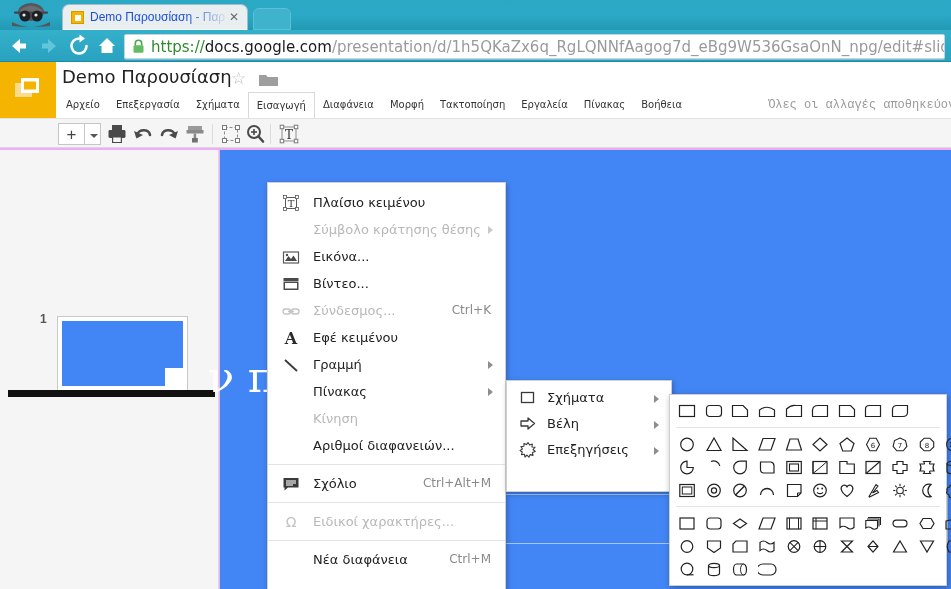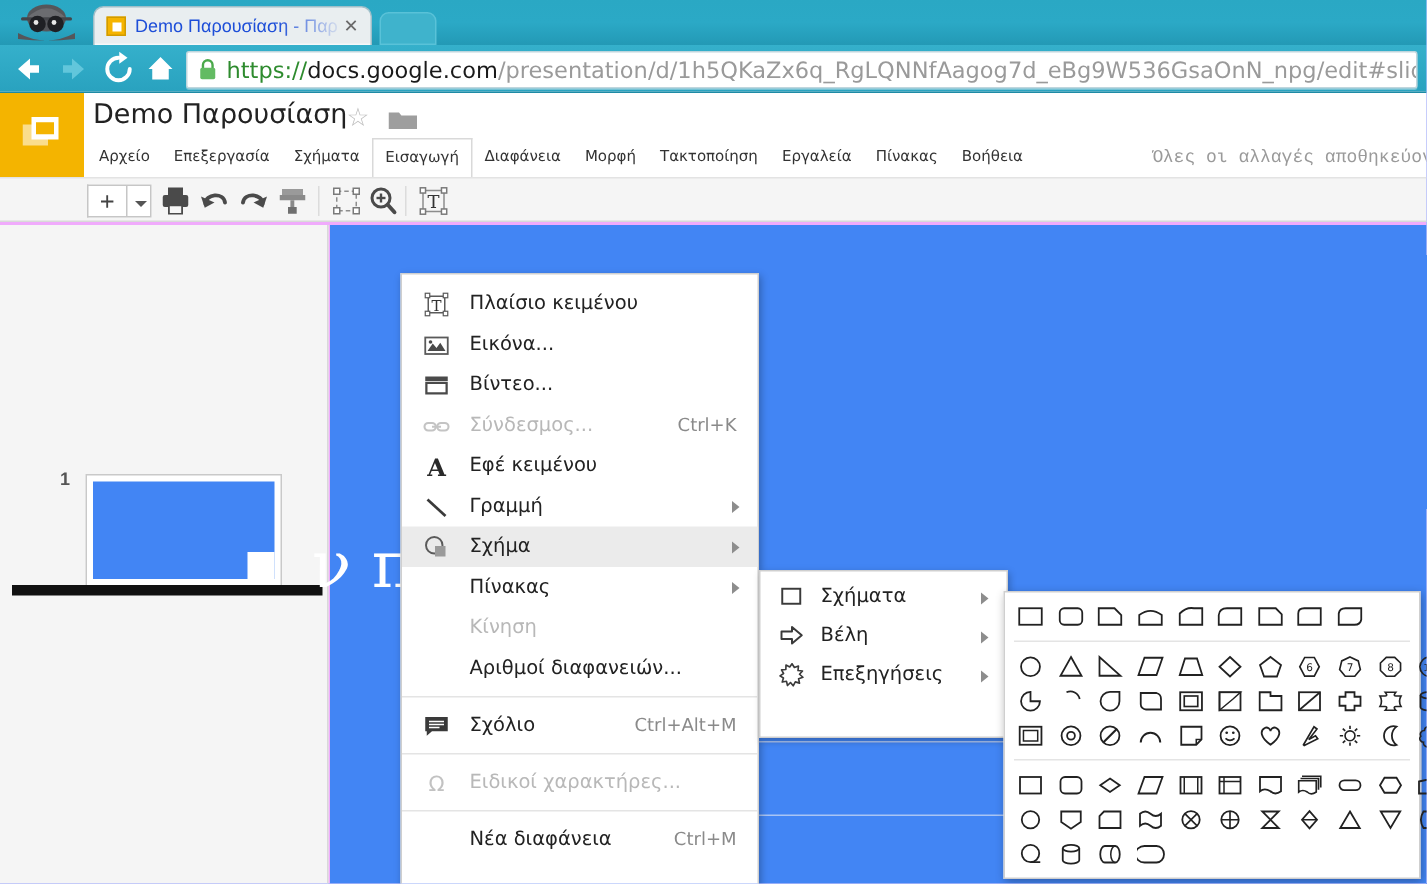--- a/index.html
+++ b/index.html
@@ -396,20 +396,24 @@
           <text x="9" y="13" font-family="DejaVu Serif, serif" font-size="10" text-anchor="middle" fill="#333">T</text>
           <rect x="1.5" y="1.5" width="3" height="3" fill="#fff" stroke="#5a5a5a" stroke-width=".8"></rect>
           <rect x="13.5" y="1.5" width="3" height="3" fill="#fff" stroke="#5a5a5a" stroke-width=".8"></rect>
           <rect x="1.5" y="13.5" width="3" height="3" fill="#fff" stroke="#5a5a5a" stroke-width=".8"></rect>
           <rect x="13.5" y="13.5" width="3" height="3" fill="#fff" stroke="#5a5a5a" stroke-width=".8"></rect>
         </svg>
       </span>
       <span>Πλαίσιο κειμένου</span>
     </div>
 
+    <div class="mi disabled">
+      <span>Σύμβολο κράτησης θέσης</span>
+      <span class="mi-arrow"></span>
+    </div>
 
     <div class="mi">
       <span class="mi-icon">
         <svg width="18" height="18" viewBox="0 0 18 18">
           <rect x="1.5" y="4" width="15" height="11" fill="none" stroke="#5a5a5a" stroke-width="1.2"></rect>
           <path d="M3 13 L6.5 8 L9 11 L11.5 7.5 L15 13 Z" fill="#4a4a4a"></path>
           <circle cx="5" cy="7" r="1.2" fill="#4a4a4a"></circle>
         </svg>
       </span>
       <span>Εικόνα...</span>
@@ -450,30 +454,20 @@
     <div class="mi">
       <span class="mi-icon">
         <svg width="18" height="18" viewBox="0 0 18 18">
           <line x1="3" y1="4" x2="15" y2="15" stroke="#3a3a3a" stroke-width="1.8"></line>
         </svg>
       </span>
       <span>Γραμμή</span>
       <span class="mi-arrow"></span>
     </div>
 
-    <div class="mi hl">
-      <span class="mi-icon">
-        <svg width="18" height="18" viewBox="0 0 18 18">
-          <circle cx="7.5" cy="7.5" r="5.5" fill="none" stroke="#5a5a5a" stroke-width="1.3"></circle>
-          <rect x="8" y="8" width="7" height="7" fill="#9a9a9a"></rect>
-        </svg>
-      </span>
-      <span>Σχήμα</span>
-      <span class="mi-arrow"></span>
-    </div>
 
     <div class="mi">
       <span>Πίνακας</span>
       <span class="mi-arrow"></span>
     </div>
 
     <div class="mi disabled">
       <span>Κίνηση</span>
     </div>
 

